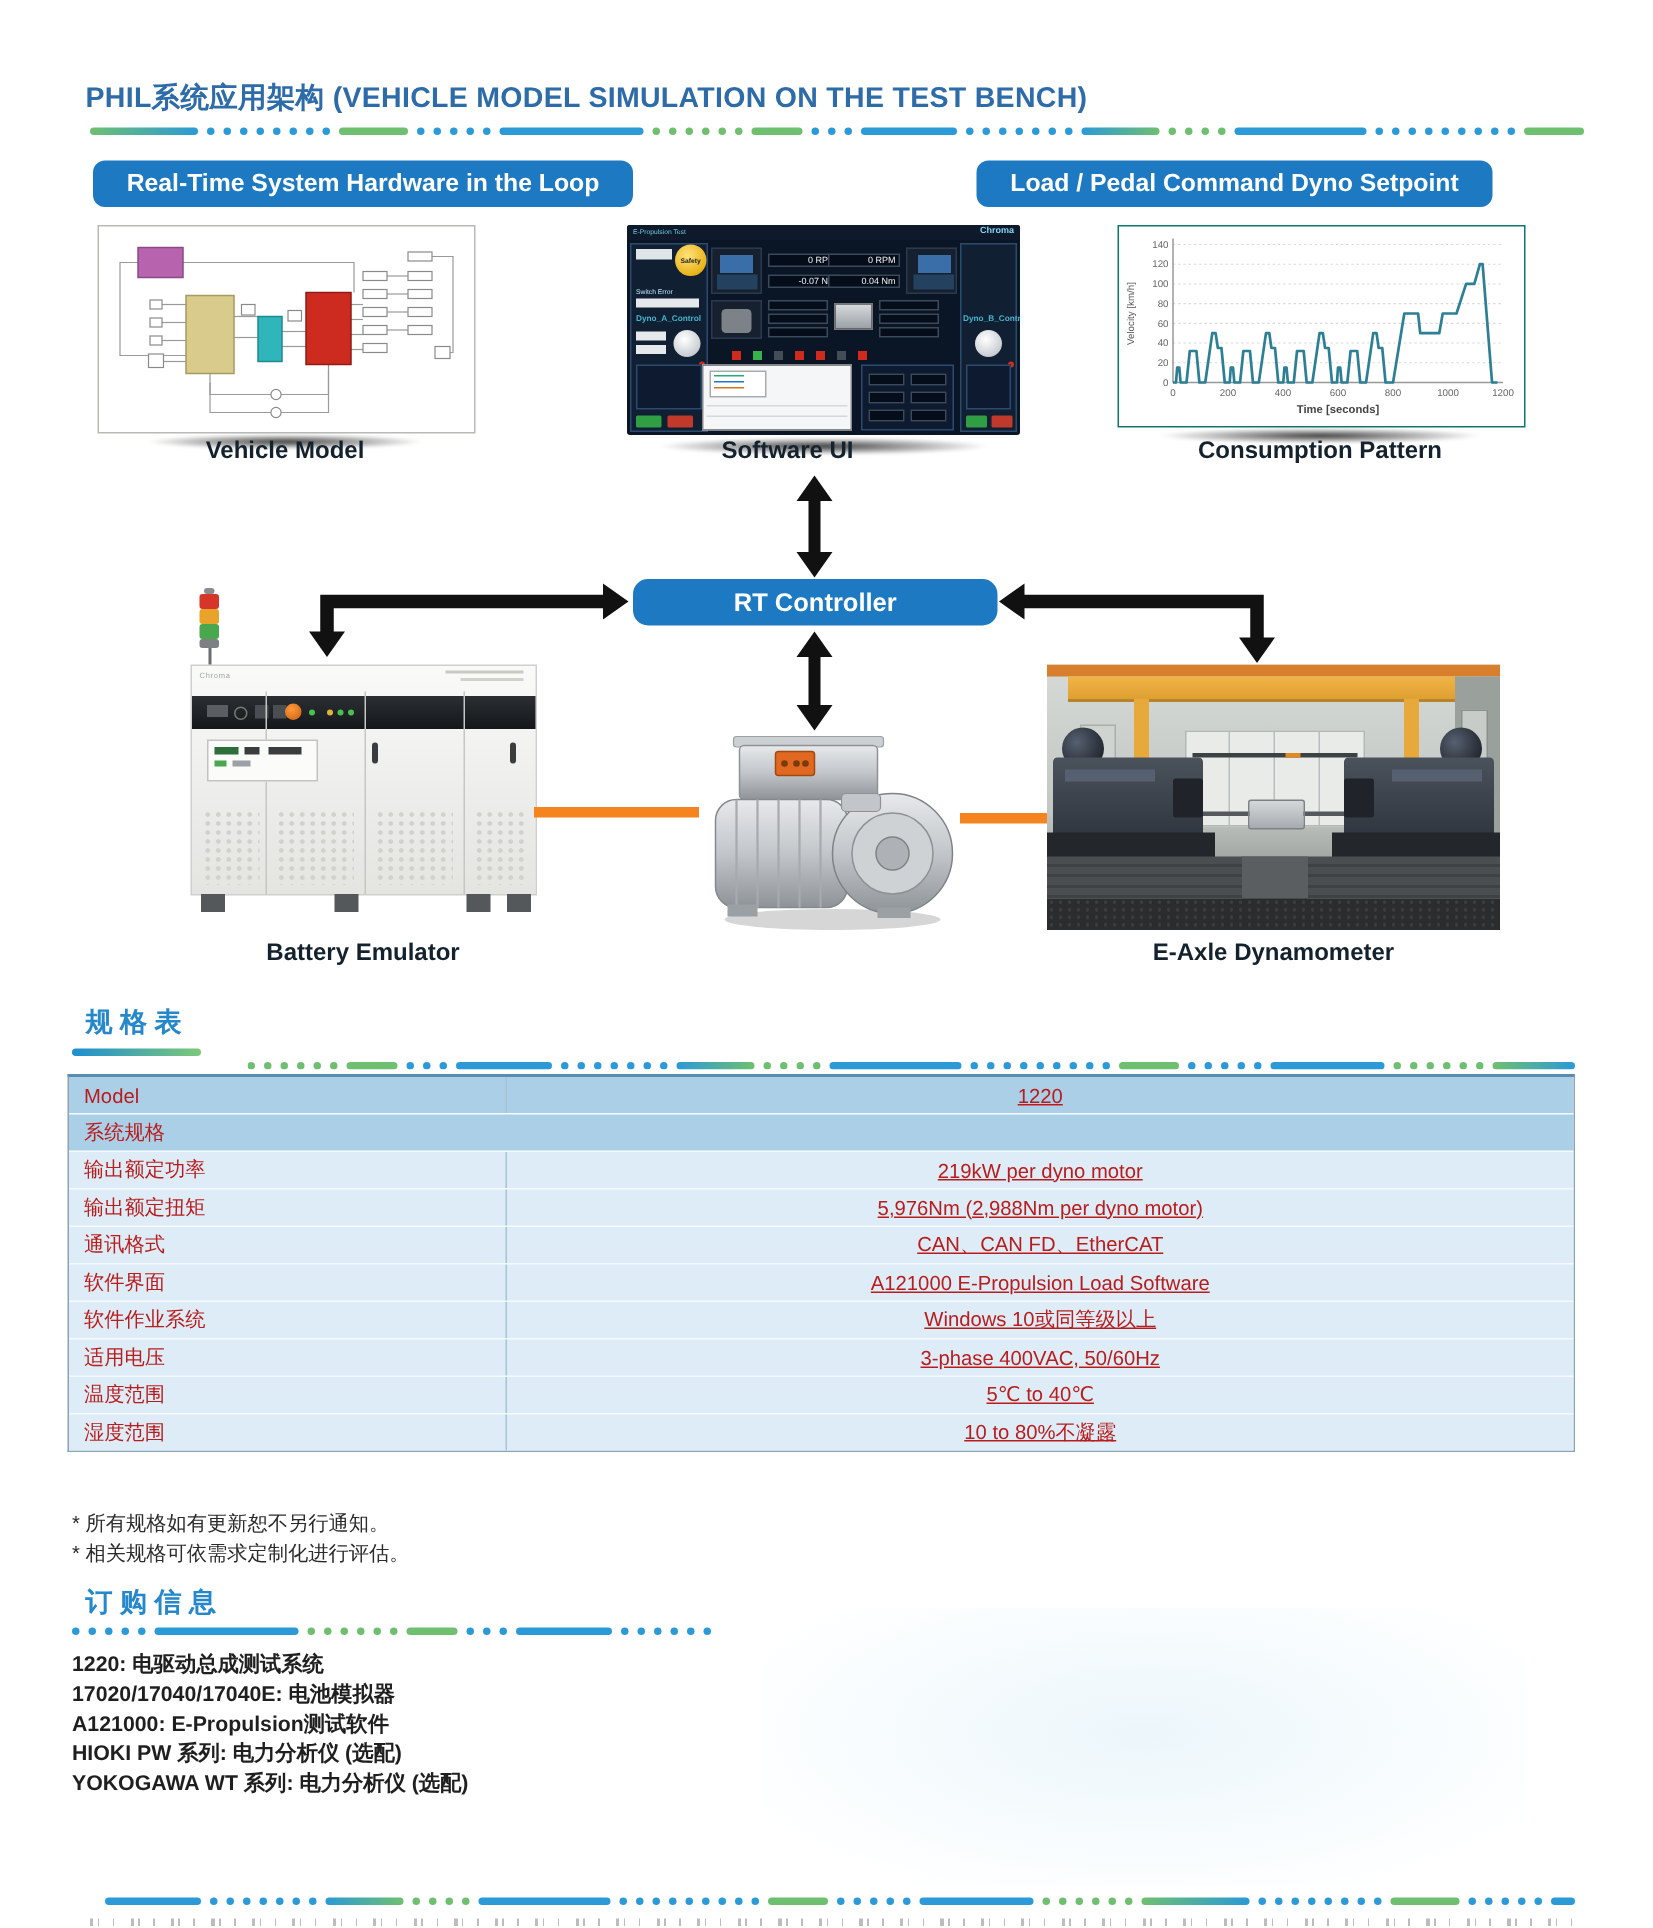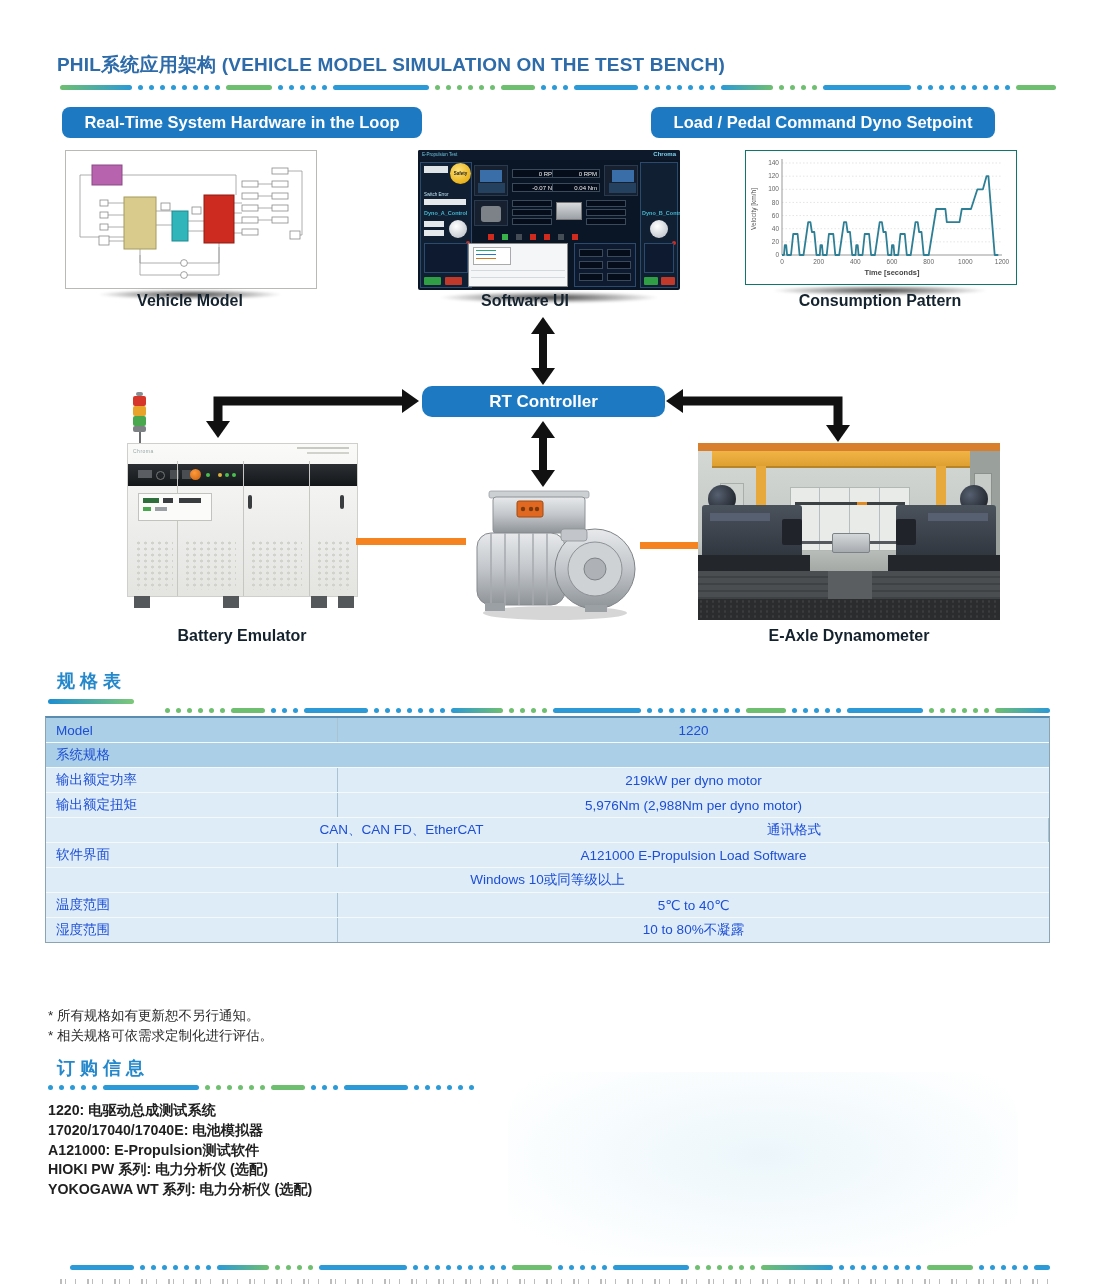--- a/index.html
+++ b/index.html
@@ -65,23 +65,23 @@
 
   
   .orange-link{background:#f5831f;}
 
   
   #spec-table{left:45px;top:716px;width:1003px;border:1px solid #8aa4b4;border-top:2px solid #5a8cb0;background:#fff;}
   .t-row{display:flex;height:24px;border-top:1px solid #f4f9fc;}
   .t-row:first-child{border-top:none;}
   .t-row.hd .cell,.t-row.sec .cell{background:#aacfe6;}
   .t-row.dt .cell{background:#ddecf6;}
-  .cell{display:flex;align-items:center;font-size:13.5px;color:#1d4ed8;box-sizing:border-box;}
+  .cell{display:flex;align-items:center;font-size:13.5px;color:#b91c1c;box-sizing:border-box;}
   .cell-label{width:292px;padding-left:10px;border-right:1px solid #aac3d2;}
-  .cell-value{flex:1;justify-content:center;text-align:center;}
+  .cell-value{flex:1;justify-content:center;text-align:center;text-decoration:underline;}
   .t-row.sec .cell-label{width:100%;border-right:none;}
   .note-line{font-size:13.5px;color:#2b2b2b;line-height:20.5px;white-space:nowrap;}
 
   
   .order-item{font-size:14.2px;font-weight:600;color:#1f1f1f;line-height:19.8px;white-space:nowrap;}
 
   
   #watermark{left:508px;top:1072px;width:510px;height:185px;border-radius:50px;background:radial-gradient(ellipse at 50% 45%,rgba(205,232,243,.38),rgba(225,243,250,.15) 65%,rgba(255,255,255,0) 85%);}
   #footer-ticks{left:60px;top:1279px;width:990px;height:5px;opacity:.5;
     background:repeating-linear-gradient(90deg,#7a7a7a 0 2px,transparent 2px 5px,#7a7a7a 5px 6px,transparent 6px 15px,#7a7a7a 15px 16px,transparent 16px 27px);}
@@ -525,29 +525,34 @@
         </div>
         <div class="t-row dt">
           <div class="cell cell-label">输出额定功率</div>
           <div class="cell cell-value">219kW per dyno motor</div>
         </div>
         <div class="t-row dt">
           <div class="cell cell-label">输出额定扭矩</div>
           <div class="cell cell-value">5,976Nm (2,988Nm per dyno motor)</div>
         </div>
         <div class="t-row dt">
+          <div class="cell cell-label">通讯格式</div>
           <div class="cell cell-value">CAN、CAN FD、EtherCAT</div>
-          <div class="cell cell-label">通讯格式</div>
         </div>
         <div class="t-row dt">
           <div class="cell cell-label">软件界面</div>
           <div class="cell cell-value">A121000 E-Propulsion Load Software</div>
         </div>
         <div class="t-row dt">
+          <div class="cell cell-label">软件作业系统</div>
           <div class="cell cell-value">Windows 10或同等级以上</div>
+        </div>
+        <div class="t-row dt">
+          <div class="cell cell-label">适用电压</div>
+          <div class="cell cell-value">3-phase 400VAC, 50/60Hz</div>
         </div>
         <div class="t-row dt">
           <div class="cell cell-label">温度范围</div>
           <div class="cell cell-value">5℃ to 40℃</div>
         </div>
         <div class="t-row dt">
           <div class="cell cell-label">湿度范围</div>
           <div class="cell cell-value">10 to 80%不凝露</div>
         </div>
       </div>

